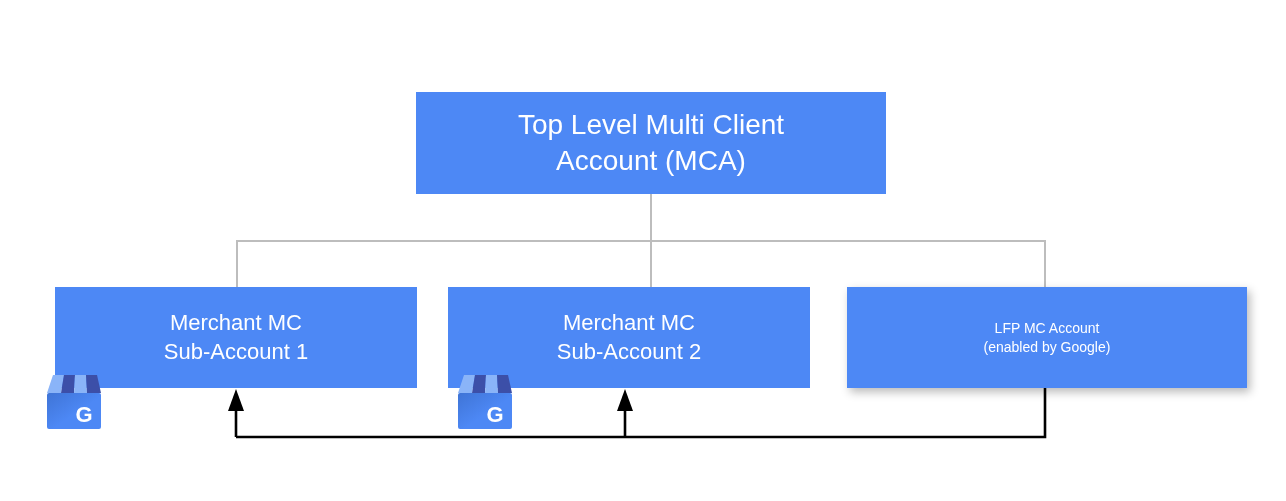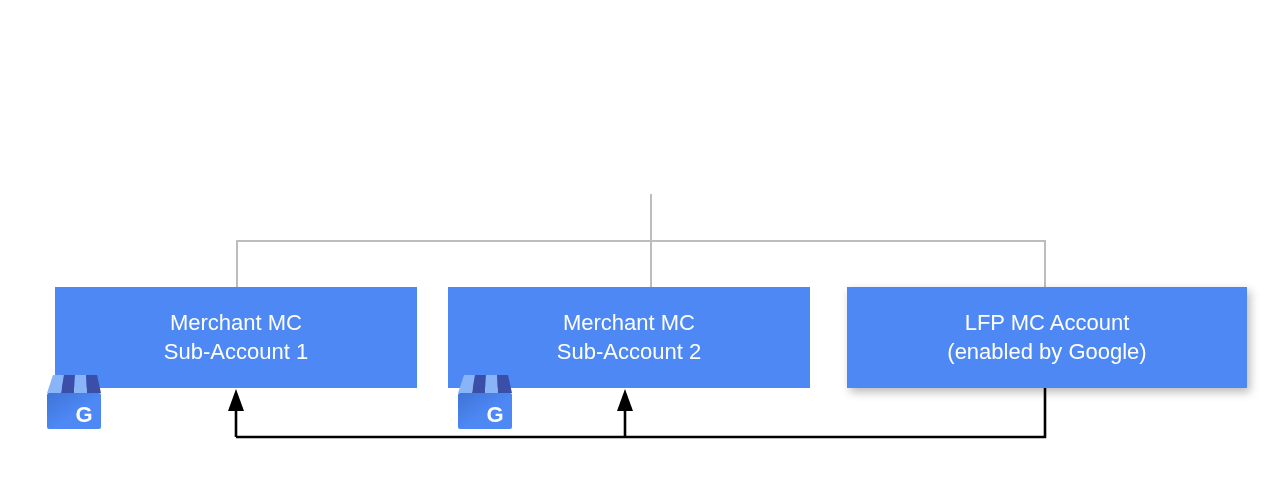--- a/index.html
+++ b/index.html
@@ -60,21 +60,21 @@
     width: 362px;
     height: 101px;
     font-size: 22px;
   }
 
   #node-lfp {
     left: 847px;
     top: 287px;
     width: 400px;
     height: 101px;
-    font-size: 22px;
+    font-size: 14px;
     box-shadow: 3px 4px 9px rgba(0,0,0,0.28);
   }
 
   
   .conn {
     position: absolute;
     background: #bdbdbd;
     z-index: 1;
   }
   #conn-stem      { left: 650px; top: 194px;  width: 2px;   height: 48px; }
@@ -108,20 +108,24 @@
 <body>
 
 <div id="canvas">
 
   <div class="conn" id="conn-stem"></div>
   <div class="conn" id="conn-bar"></div>
   <div class="conn" id="conn-drop-l"></div>
   <div class="conn" id="conn-drop-m"></div>
   <div class="conn" id="conn-drop-r"></div>
 
+  <div class="node" id="node-top">
+    <span class="label">Top Level Multi Client
+Account (MCA)</span>
+  </div>
 
   <div class="node" id="node-sub1">
     <span class="label">Merchant MC
 Sub-Account 1</span>
   </div>
 
   <div class="node" id="node-sub2">
     <span class="label">Merchant MC
 Sub-Account 2</span>
   </div>

